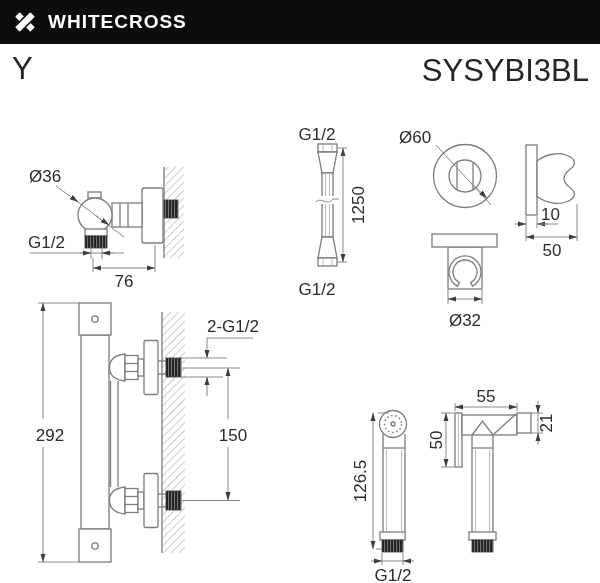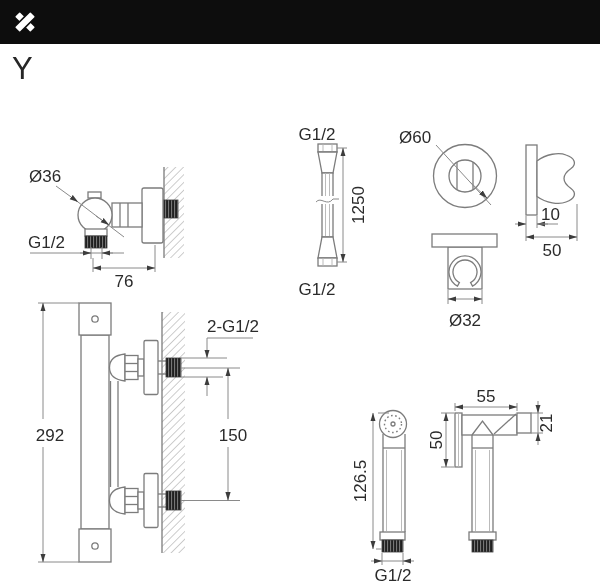--- a/index.html
+++ b/index.html
@@ -27,23 +27,25 @@
     <svg class="logo" viewBox="0 0 30 30">
       <g transform="translate(15,15)">
         <g transform="rotate(45)">
             <rect x="-11.5" y="-4" width="23" height="8" rx="1.5" fill="#fff" stroke="#0d0d0d" stroke-width="1.6"></rect>
           </g>
         <g transform="rotate(-45)">
             <rect x="-11.5" y="-4" width="23" height="8" rx="1.5" fill="#fff" stroke="#0d0d0d" stroke-width="1.6"></rect>
           </g>
       </g>
     </svg>
+    <span class="brand">WHITECROSS</span>
   </div>
 
   <div class="series">Y</div>
+  <div class="model">SYSYBI3BL</div>
 
   <svg class="drawing" width="600" height="583" viewBox="0 0 600 583">
     <defs>
       <pattern id="hatch" width="5.5" height="5.5" patternUnits="userSpaceOnUse" patternTransform="rotate(45)">
         <line x1="0" y1="0" x2="0" y2="5.5" stroke="#909090" stroke-width="0.9"></line>
       </pattern>
       <pattern id="thr" width="3" height="4" patternUnits="userSpaceOnUse">
         <rect width="3" height="4" fill="#202020"></rect>
         <line x1="0.6" y1="0" x2="0.6" y2="4" stroke="#8a8a8a" stroke-width="0.9"></line>
       </pattern>

